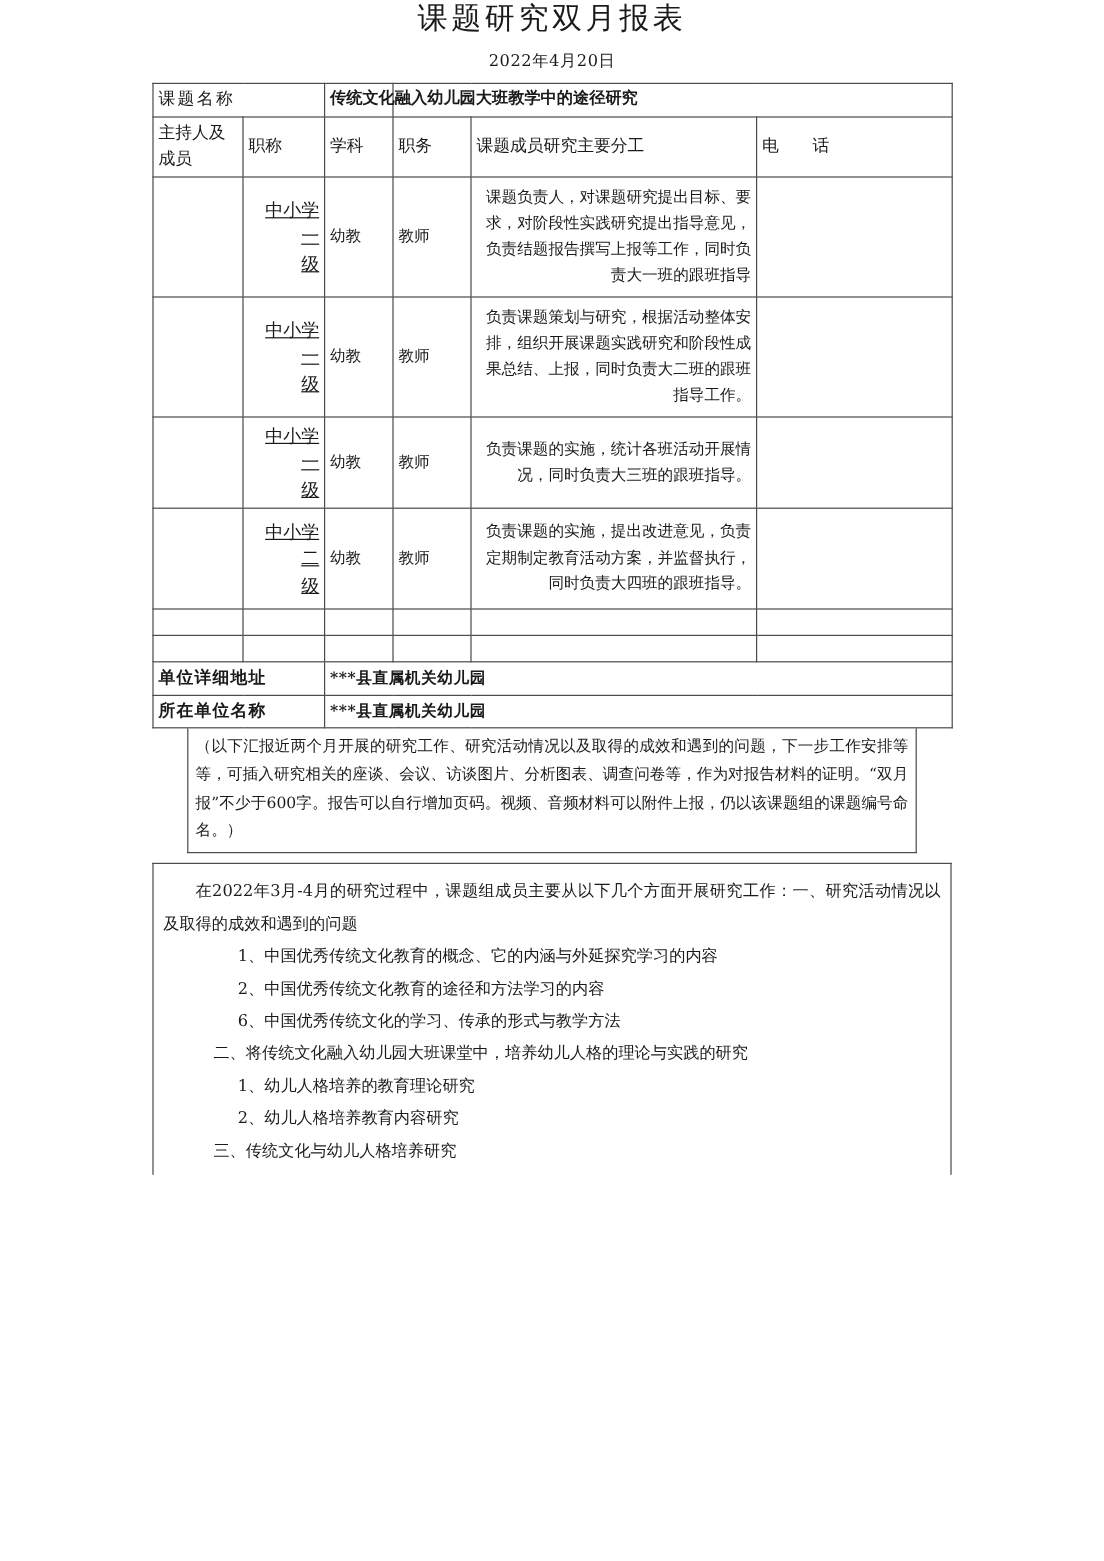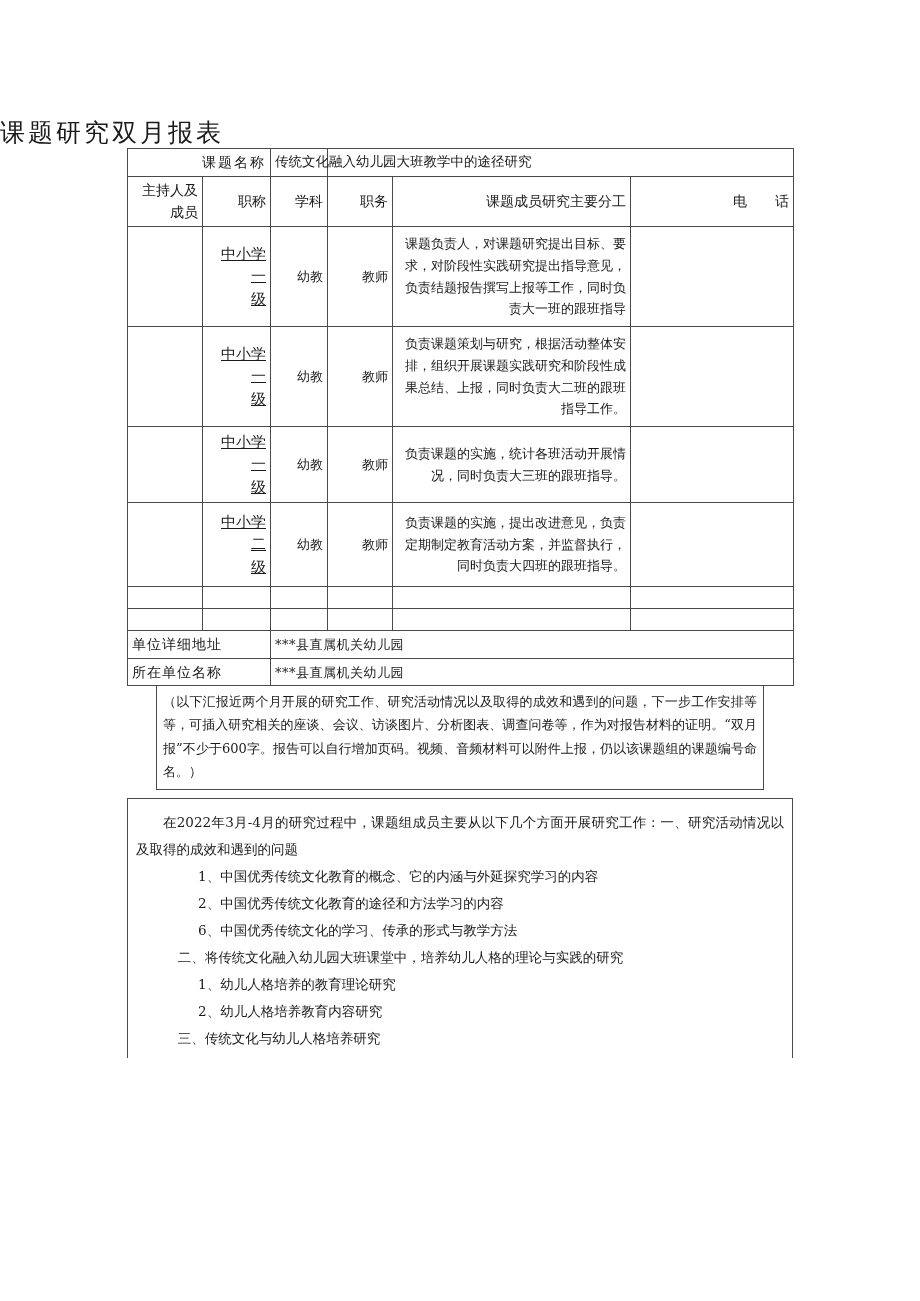--- a/index.html
+++ b/index.html
@@ -19,26 +19,25 @@
 
   .page {
     position: relative;
     width: 920px;
     height: 1301px;
     padding: 0;
   }
 
   
   .title {
-    text-align: left;
+    text-align: center;
     font-size: 25px;
     letter-spacing: 3px;
     font-weight: 500;
     margin: 0;
-    padding-top: 118px;
     line-height: 1.2;
     font-family: "DejaVu Serif", "Liberation Serif", serif;
   }
   .subtitle {
     text-align: center;
     font-size: 13.5px;
     margin: 0;
     padding-top: 12px;
     padding-bottom: 9px;
     letter-spacing: 0.5px;
@@ -55,22 +54,22 @@
     table-layout: fixed;
     font-size: 13px;
     line-height: 1.62;
   }
   table.main td {
     border: 1px solid #4a4a4a;
     padding: 2px 4px;
     vertical-align: middle;
     word-break: break-all;
   }
-  .ctr { text-align: right; }
-  .lft { text-align: left; }
+  .ctr { text-align: left; }
+  .lft { text-align: left; font-weight: bold; }
 
   .cell-name-hdr { font-size: 14px; letter-spacing: 2px; }
   .cell-hdr { font-size: 14px; }
   td.topic-cell {
     position: relative;
     overflow: visible;
   }
   .topic-float {
     position: absolute;
     left: 4px;
@@ -128,20 +127,21 @@
   .body-line.sec {
     padding-left: 3.1em;
   }
 </style>
 </head>
 <body>
 
 <div class="page">
 
   <h1 class="title">课题研究双月报表</h1>
+  <div class="subtitle">2022年4月20日</div>
 
   <div class="tbl-wrap">
     <table class="main">
       <colgroup>
         <col style="width:75px">
         <col style="width:68px">
         <col style="width:57px">
         <col style="width:65px">
         <col style="width:238px">
         <col style="width:163px">

